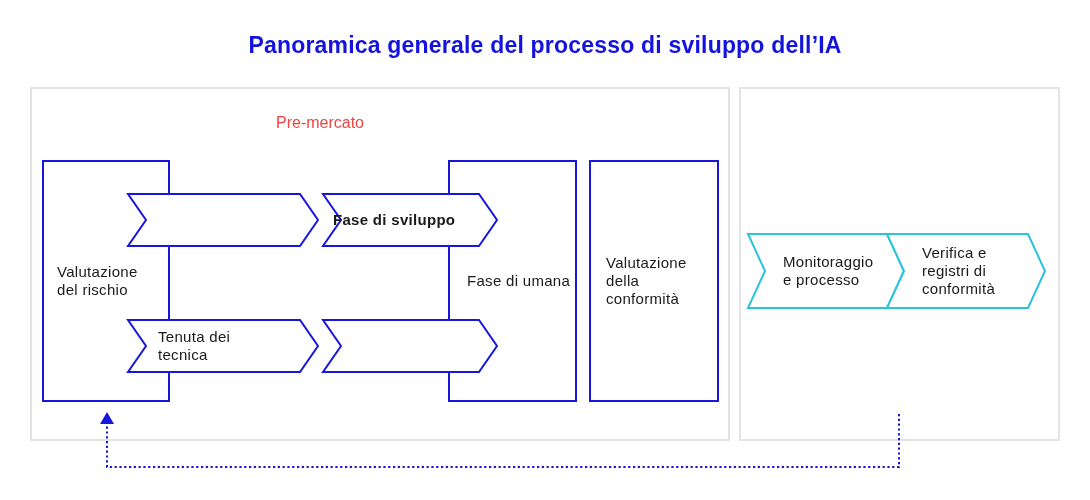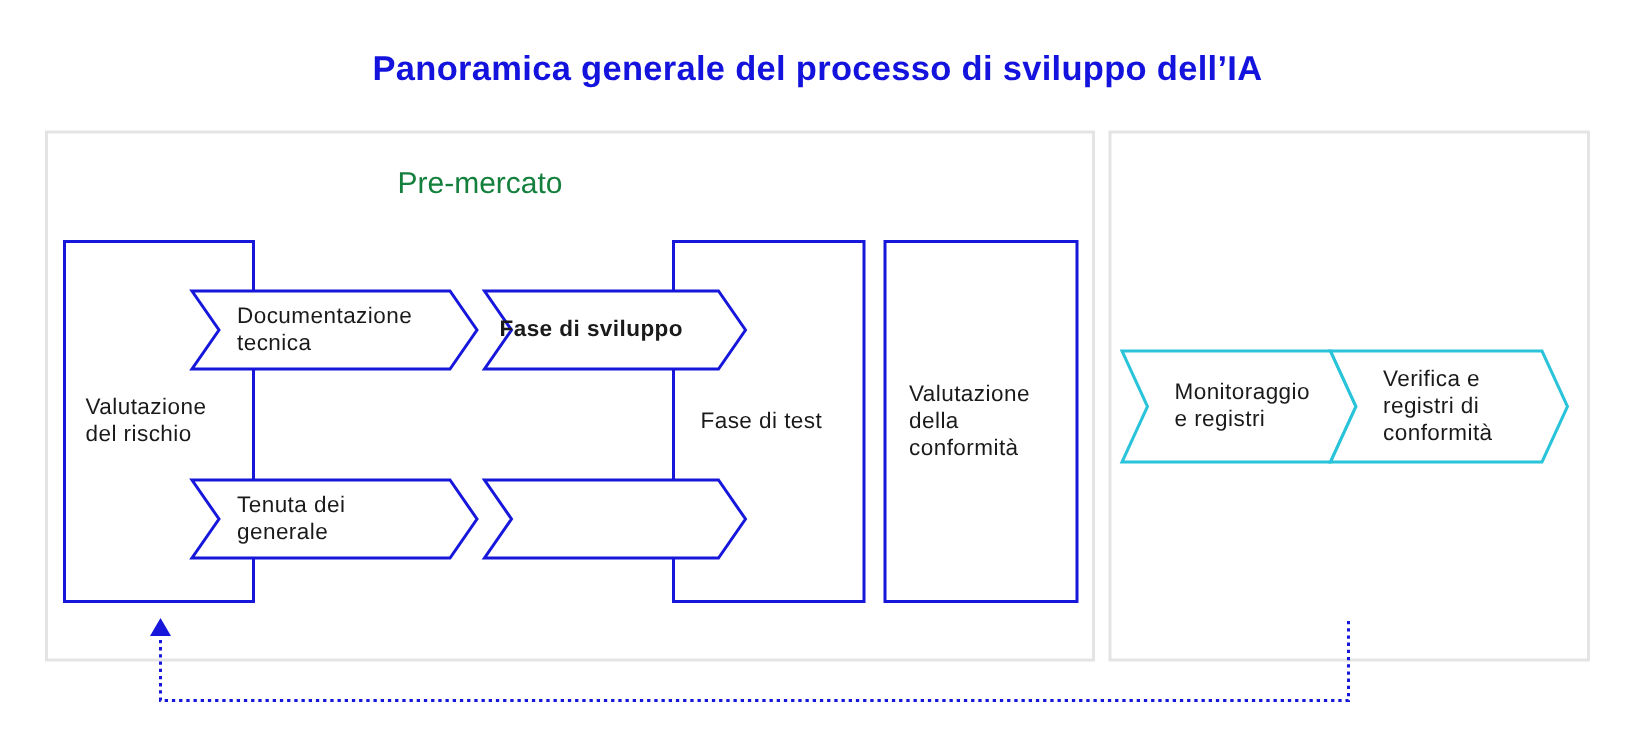--- a/index.html
+++ b/index.html
@@ -18,23 +18,23 @@
     transform: translateX(-50%);
     font-size: 23px;
     font-weight: 700;
     color: #1313dd;
     letter-spacing: 0.2px;
     white-space: nowrap;
   }
   .section-title {
     position: absolute;
     transform: translate(-50%, -50%);
-    font-size: 20px;
+    font-size: 16px;
     font-weight: 400;
-    color: #15803d;
+    color: #ef4444;
     white-space: nowrap;
   }
   .section-title.pre  { left: 320px; top: 123px; }
   .section-title.post { left: 884px; top: 123px; }
   .diagram-svg { position: absolute; left: 0; top: 0; }
   .lbl {
     position: absolute;
     transform: translateY(-50%);
     font-size: 15px;
     line-height: 1.2;
@@ -77,28 +77,26 @@
     <polygon points="323,320 479,320 497,346 479,372 323,372 341,346" fill="#ffffff" stroke="#1717db" stroke-width="2"></polygon>
 
     <polygon points="748,234 887,234 904,271 887,308 748,308 765,271" fill="#ffffff" stroke="#29c3da" stroke-width="2"></polygon>
     <polygon points="887,234 1028,234 1045,271 1028,308 887,308 904,271" fill="#ffffff" stroke="#29c3da" stroke-width="2"></polygon>
   </svg>
 
   <div class="section-title pre">Pre-mercato</div>
 
   <div class="lbl risk">Valutazione
 del rischio</div>
-  <div class="lbl doc">Documentazione
-tecnica</div>
   <div class="lbl dev">Fase di sviluppo</div>
-  <div class="lbl test">Fase di test</div>
+  <div class="lbl test">Fase di umana</div>
   <div class="lbl conf">Valutazione
 della
 conformità</div>
   <div class="lbl records">Tenuta dei
-generale</div>
+tecnica</div>
   <div class="lbl monitoring">Monitoraggio
-e registri</div>
+e processo</div>
   <div class="lbl verify">Verifica e
 registri di
 conformità</div>
 
 </div>
 
 </body></html>

